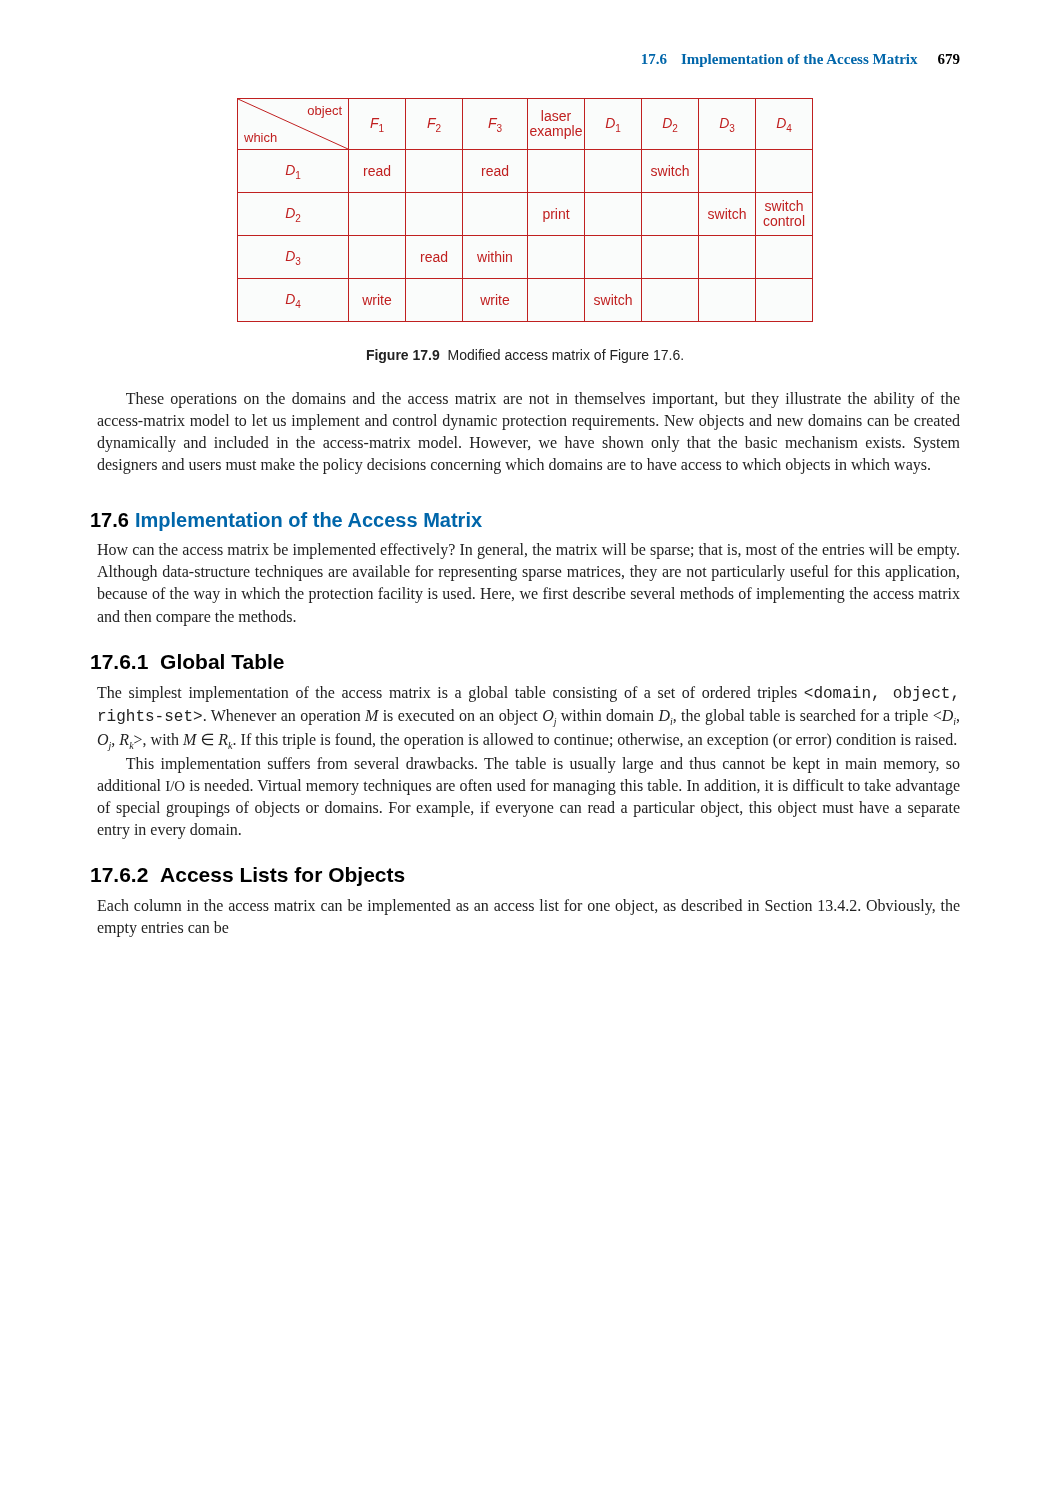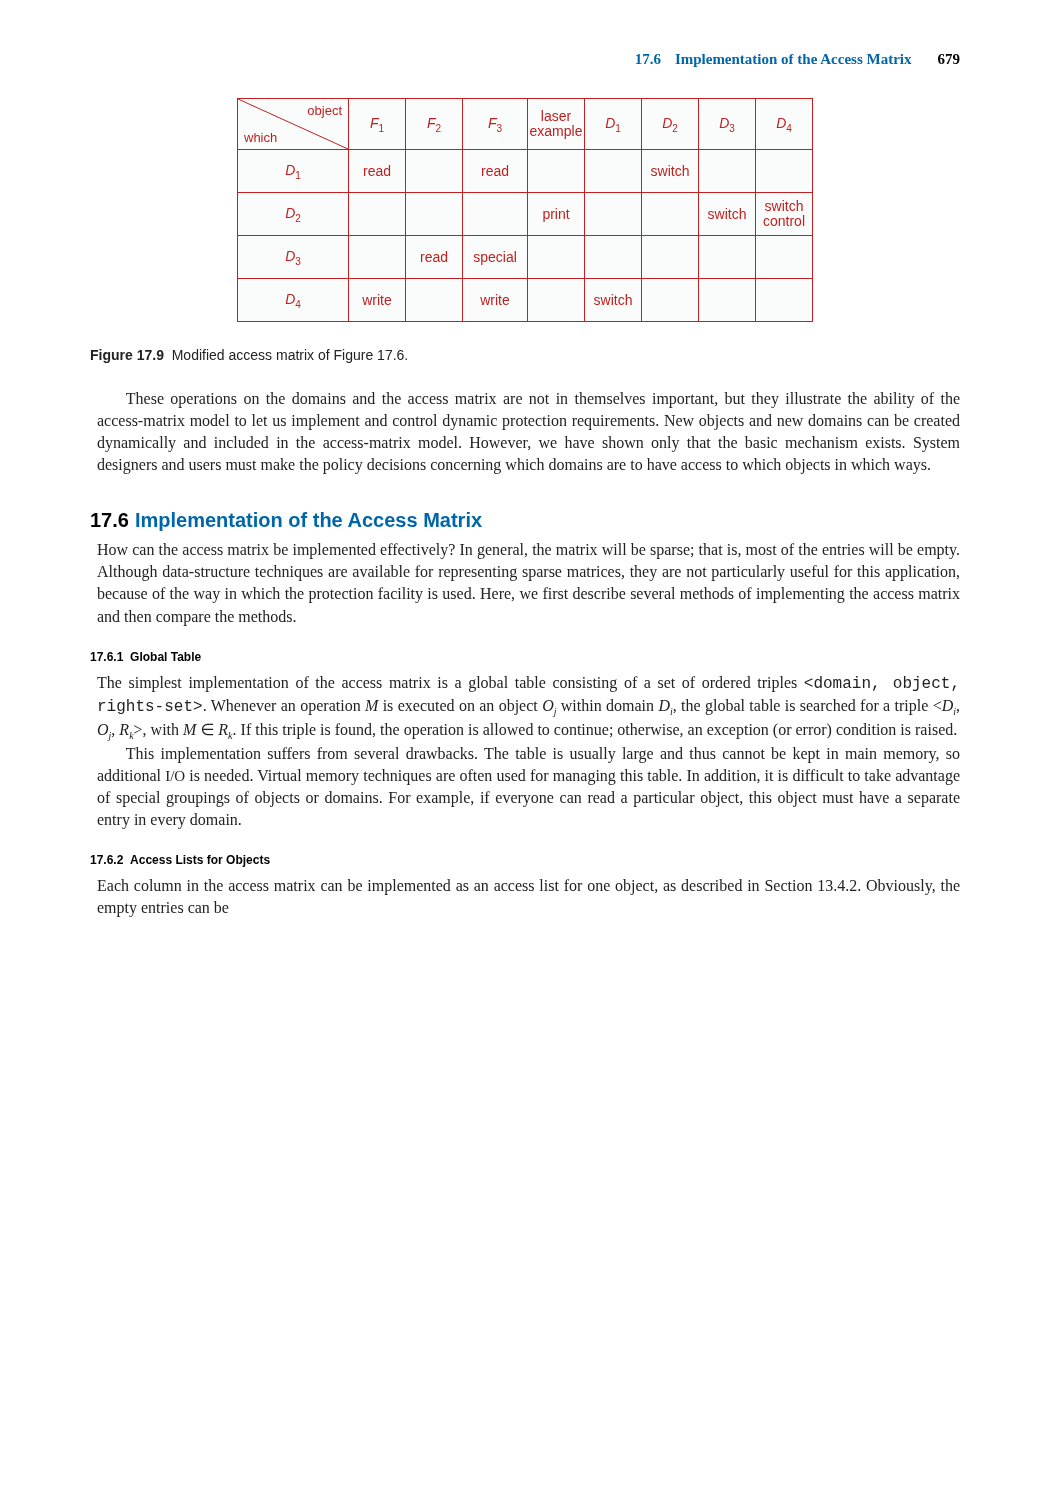--- a/index.html
+++ b/index.html
@@ -24,21 +24,21 @@
   .header-title {
     color: #0066aa;
     font-weight: bold;
     font-size: 15px;
     margin-left: 10px;
   }
   .page-num {
     color: #000;
     font-weight: bold;
     font-size: 15px;
-    margin-left: 22px;
+    margin-left: 16px;
   }
   .matrix-table {
     margin: 0 auto 25px auto;
     border-collapse: collapse;
   }
   .matrix-table td, .matrix-table th {
     border: 1px solid #c02020;
     padding: 0;
     text-align: center;
     font-family: Arial, Helvetica, sans-serif;
@@ -69,21 +69,21 @@
     font-size: 13px;
   }
   .diag .dom-label {
     position: absolute;
     bottom: 4px;
     left: 6px;
     font-size: 13px;
   }
   sub { font-size: 10px; font-style: normal; }
   .figcap {
-    text-align: left;
+    text-align: center;
     font-family: Arial, Helvetica, sans-serif;
     font-size: 14px;
     margin: 20px 0 25px 0;
   }
   .figcap b { font-weight: bold; }
   p { text-align: justify; line-height: 1.38; margin: 0 0 0 7px; }
   .indent { text-indent: 1.8em; }
   .section-num {
     color: #000;
     font-family: Arial, Helvetica, sans-serif;
@@ -93,21 +93,21 @@
   .section-title {
     color: #0066aa;
     font-family: Arial, Helvetica, sans-serif;
     font-weight: bold;
     font-size: 20px;
   }
   h2 { margin: 30px 0 6px 0; }
   h3 {
     font-family: Arial, Helvetica, sans-serif;
     font-weight: bold;
-    font-size: 12px;
+    font-size: 21px;
     color: #000;
     margin: 22px 0 8px 0;
   }
   .mono { font-family: 'Courier New', monospace; }
   .ital { font-style: italic; }
   .smallcaps { font-variant: small-caps; font-size: 15px;}
 </style>
 </head>
 <body>
 
@@ -155,21 +155,21 @@
     <td>print</td>
     <td></td>
     <td></td>
     <td>switch</td>
     <td style="line-height:1.1;">switch control</td>
   </tr>
   <tr>
     <td class="rowh"><span>D</span><sub>3</sub></td>
     <td></td>
     <td>read</td>
-    <td>special</td>
+    <td>within</td>
     <td></td>
     <td></td>
     <td></td>
     <td></td>
     <td></td>
   </tr>
   <tr>
     <td class="rowh"><span>D</span><sub>4</sub></td>
     <td>write</td>
     <td></td>

